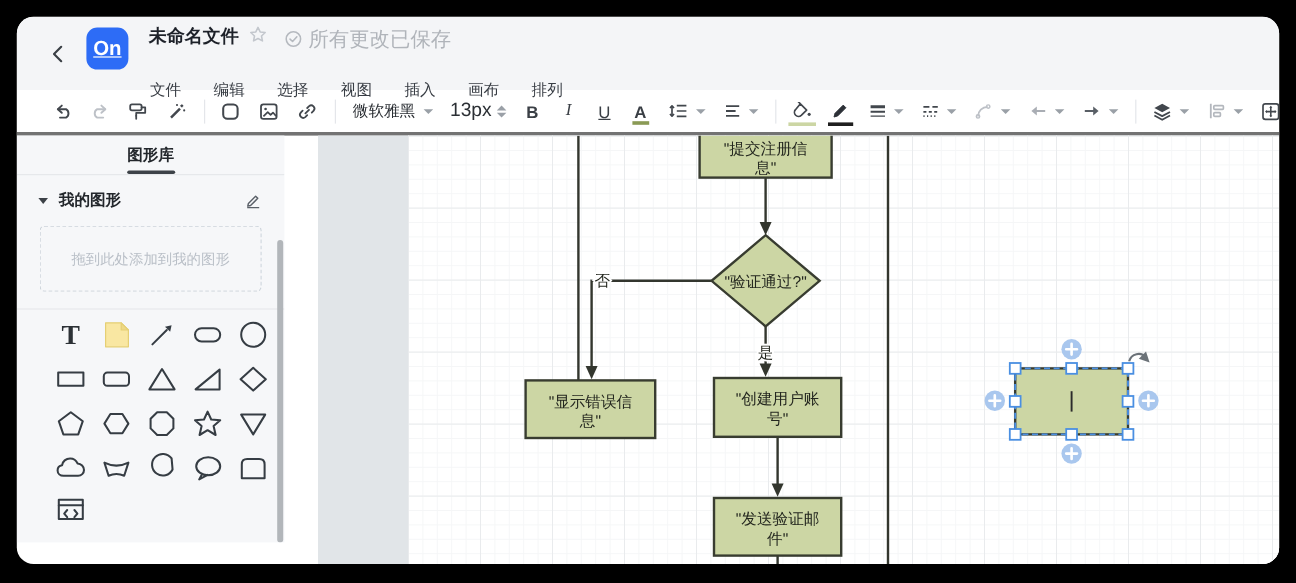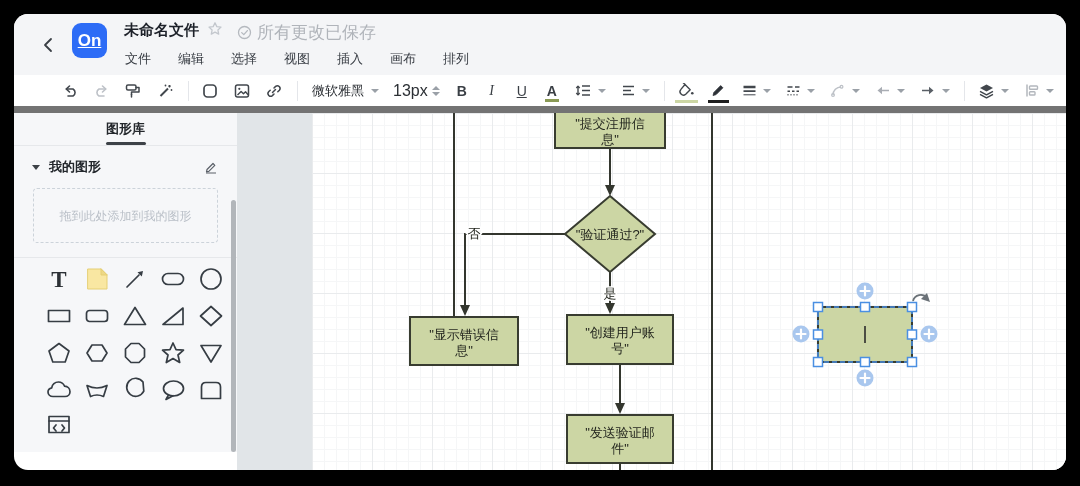--- a/index.html
+++ b/index.html
@@ -10,26 +10,26 @@
 
   
   .header { position:relative; height:61px; background:#f4f5f7; }
   .back { position:absolute; left:26px; top:22px; width:18px; height:18px; cursor:pointer; }
   .logo { position:absolute; left:58px; top:9px; width:35px; height:35px; border-radius:9px;
           background:#2d6cf6; color:#fff; font-weight:bold; font-size:17px;
           display:flex; align-items:center; justify-content:center;text-decoration:underline; }
   .title-row { position:absolute; left:110px; top:7px; display:flex; align-items:flex-start; gap:8px; }
   .doc-title { font-size:15px; font-weight:bold; color:#1d2129; }
   .saved { display:flex; align-items:center; gap:5px; color:#b0b4ba; font-size:17px; margin-left:6px; }
-  .menu-row { position:absolute; left:111px; top:36px; display:flex; gap:27px; }
+  .menu-row { position:absolute; left:111px; top:52px; display:flex; gap:27px; }
   .menu-item { font-size:13px; color:#383d44; cursor:pointer; }
 
   
-  .toolbar { height:38px; background:#fff; border-bottom:7px solid #737373;
-             display:flex; align-items:center; padding-left:44px; white-space:nowrap; overflow:hidden; }
+  .toolbar { height:38px; background:#fff; border-bottom:3px solid #737373;
+             display:flex; align-items:center; padding-left:26px; white-space:nowrap; overflow:hidden; }
   .tbtn { display:flex; align-items:center; height:26px; padding:0 4px; margin-right:6px;
           border-radius:4px; cursor:pointer; flex:0 0 auto; color:#42474d; }
   .tbtn.dis { color:#bdc1c7; }
   .tbtn svg { display:block; }
   .tsep { width:1px; height:20px; background:#e4e6ea; margin:0 8px 0 4px; flex:0 0 auto; }
   .caret { width:0; height:0; border-left:4px solid transparent; border-right:4px solid transparent;
            border-top:4px solid #9aa0a7; margin-left:5px; }
   .font-name { font-size:13px; color:#2b2f34; margin:0 2px; }
   .font-size { font-size:16px; color:#2b2f34; margin-right:4px; }
   .stepper { display:flex; flex-direction:column; gap:2px; align-items:center; }
@@ -41,21 +41,21 @@
   .fmt.i { font-style:italic; font-family:"Liberation Serif", serif; }
   .fmt.u { text-decoration:underline; }
   .colA { position:relative; font-size:14px; font-weight:bold; color:#3a3f45; width:16px; text-align:center; }
   .colA::after { content:""; position:absolute; left:1px; right:1px; bottom:-3px; height:3px; background:#8a9a55; }
   .swatch-under { position:relative; }
   .swatch-under::after { content:""; position:absolute; left:2px; right:2px; bottom:1px; height:3px; }
   .fill-ic::after { background:#ccd6a4; }
   .pen-ic::after { background:#1f1f1f; }
 
   
-  .bodyrow { display:flex; height:339px; }
+  .bodyrow { display:flex; height:339px;gap:28px; }
   .sidebar { position:relative; width:223px; background:#f6f7f9; flex:0 0 auto; overflow:hidden; }
   .tabs { display:flex; height:33px; border-bottom:1px solid #e6e8eb; }
   .tab { flex:1; display:flex; align-items:center; justify-content:center;
          font-size:13px; color:#5c626b; cursor:pointer; position:relative; }
   .tab.active { color:#23272c; font-weight:bold; }
   .tab.active::after { content:""; position:absolute; bottom:0; left:50%; transform:translateX(-50%);
                        width:40px; height:3px; background:#3d4248; border-radius:2px; }
   .sec-head { display:flex; align-items:center; height:30px; padding:0 18px; margin-top:6px; }
   .tri { width:0; height:0; border-left:4.5px solid transparent; border-right:4.5px solid transparent;
          border-top:5.5px solid #3c4147; margin-right:9px; }

